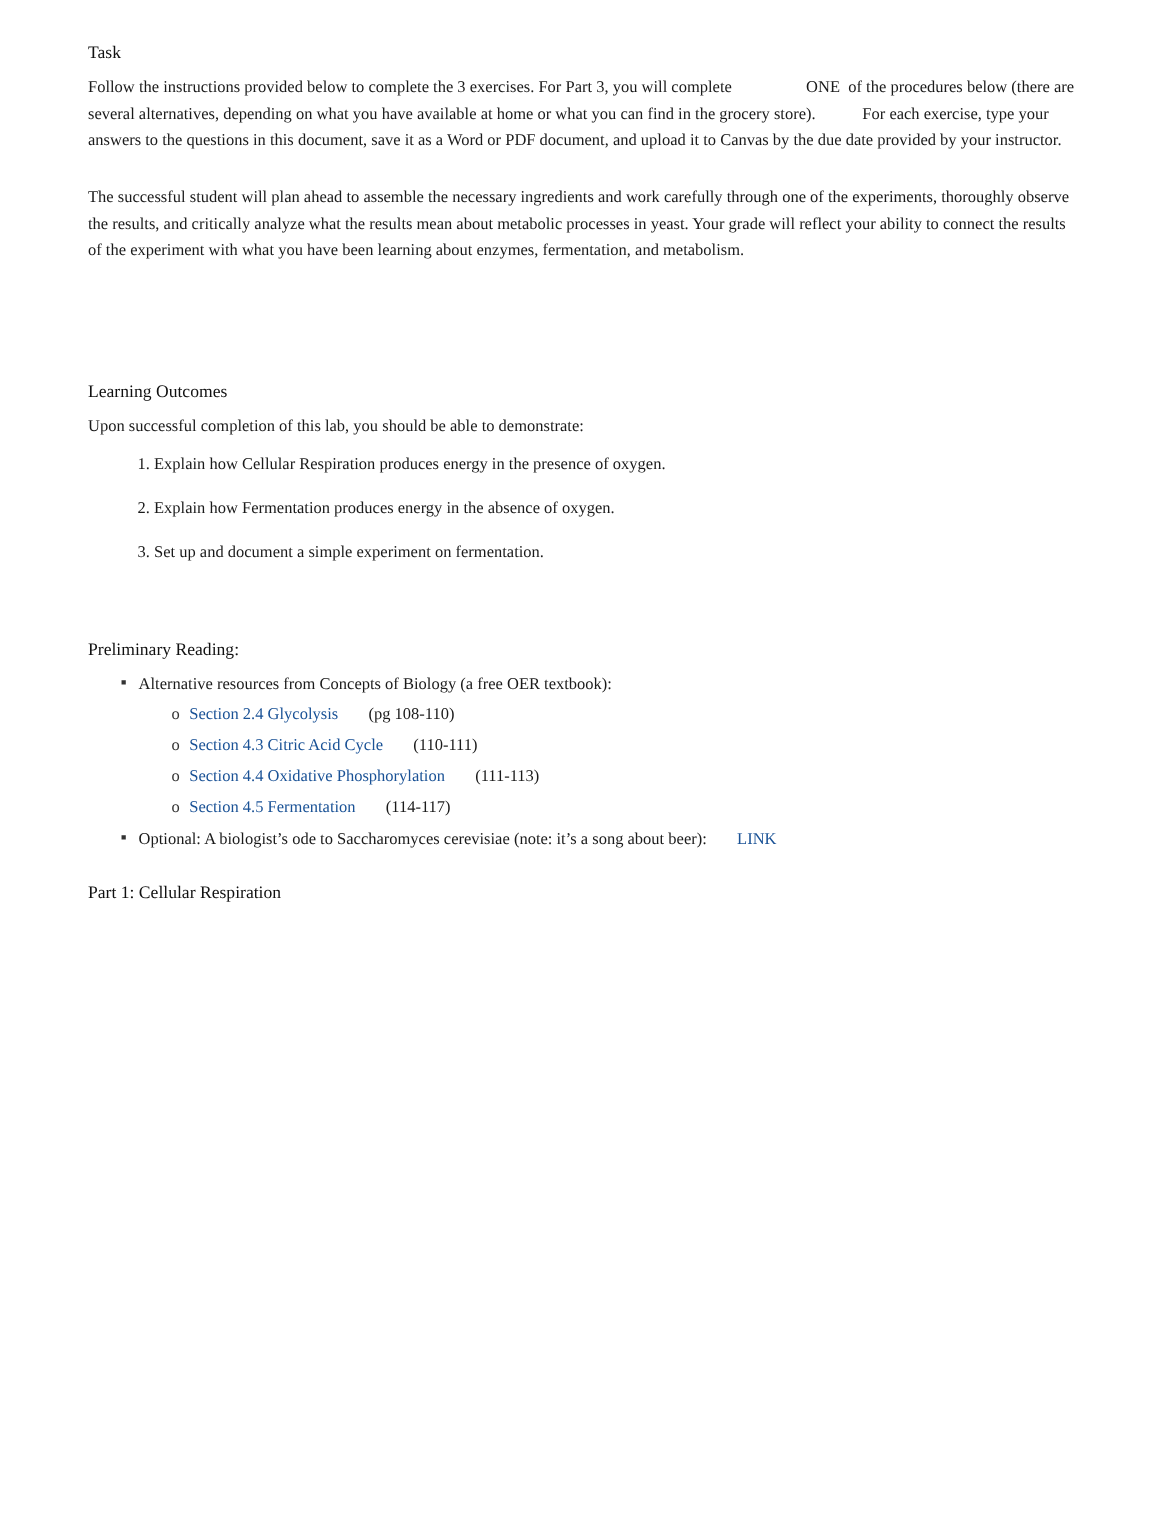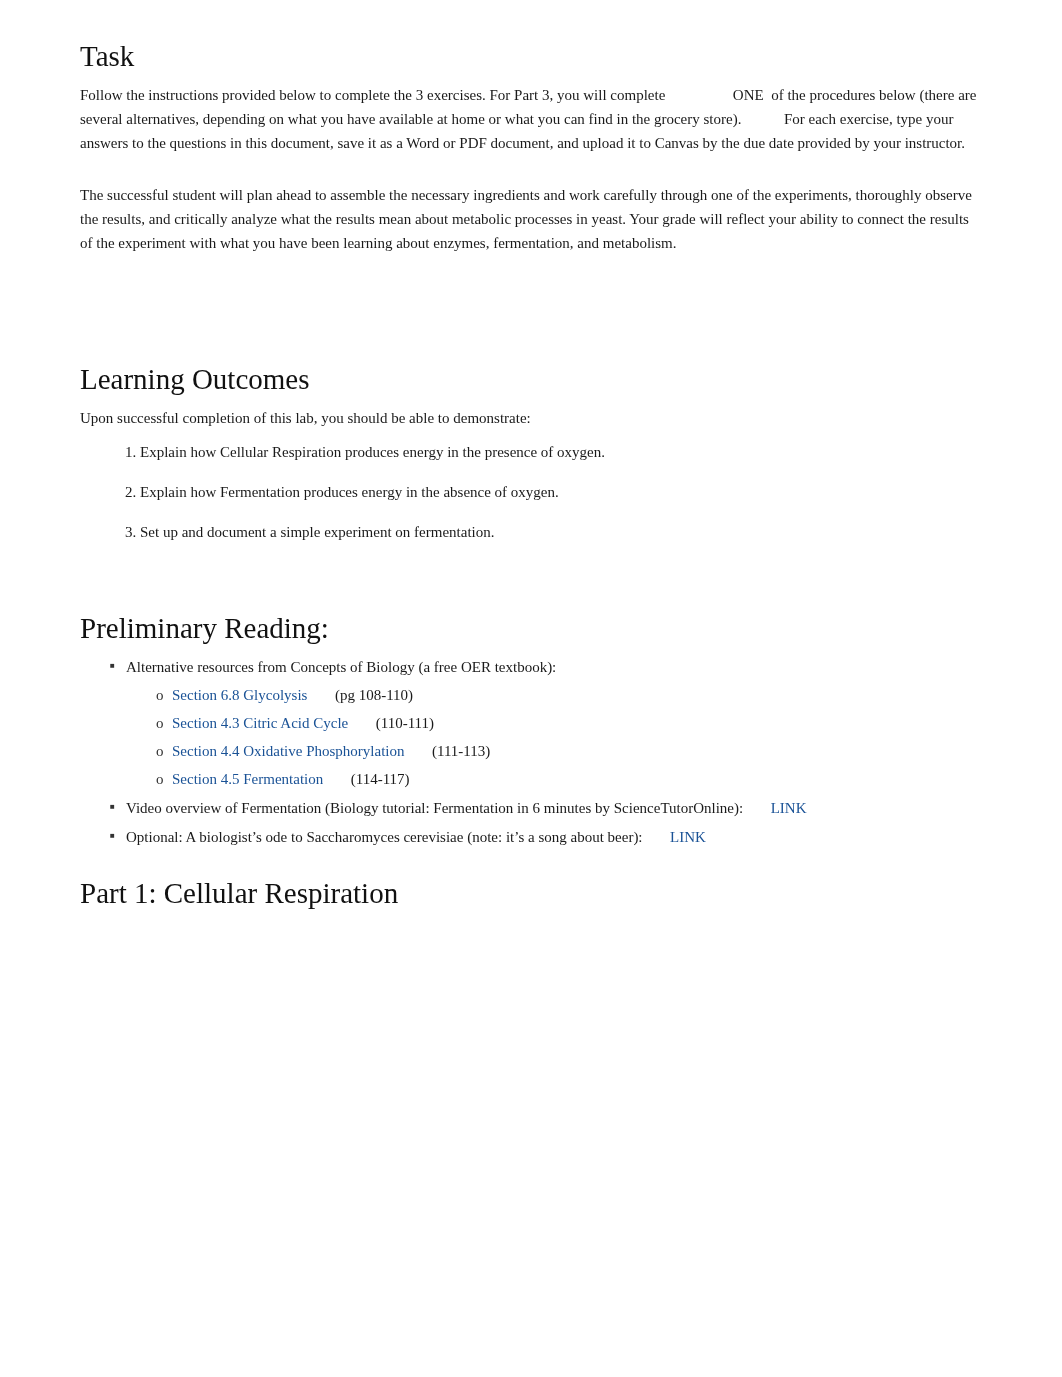--- a/index.html
+++ b/index.html
@@ -16,21 +16,21 @@
       width: 1062px;
       min-height: 1377px;
       padding: 40px 80px 60px 80px;
     }
 
     .section {
       margin-bottom: 28px;
     }
 
     h2 {
-      font-size: 29px;
+      font-size: 16px;
       font-weight: normal;
       margin-bottom: 10px;
       color: #111;
     }
 
     p {
       line-height: 1.6;
       margin-bottom: 8px;
     }
 
@@ -157,21 +157,21 @@
 <div class="section">
   <h2>Preliminary Reading:</h2>
 
   <ul class="bullet-list">
 
 
     <li>
       <span>Alternative resources from Concepts of Biology (a free OER textbook):</span>
       <ul class="sub-list">
         <li>
-          <a href="#">Section 6.8 Glycolysis</a>
+          <a href="#">Section 2.4 Glycolysis</a>
           <span class="inline-gap-sm"></span>
           <span>(pg 108-110)</span>
         </li>
         <li>
           <a href="#">Section 4.3 Citric Acid Cycle</a>
           <span class="inline-gap-sm"></span>
           <span>(110-111)</span>
         </li>
         <li>
           <a href="#">Section 4.4 Oxidative Phosphorylation</a>
@@ -180,25 +180,20 @@
         </li>
         <li>
           <a href="#">Section 4.5 Fermentation</a>
           <span class="inline-gap-sm"></span>
           <span>(114-117)</span>
         </li>
       </ul>
     </li>
 
 
-    <li>
-      <span>Video overview of Fermentation (Biology tutorial: Fermentation in 6 minutes by ScienceTutorOnline):</span>
-      <span class="inline-gap-sm"></span>
-      <a href="#">LINK</a>
-    </li>
 
     <li>
       <span>Optional: A biologist’s ode to Saccharomyces cerevisiae (note: it’s a song about beer):</span>
       <span class="inline-gap-sm"></span>
       <a href="#">LINK</a>
     </li>
 
   </ul>
 </div>
 

